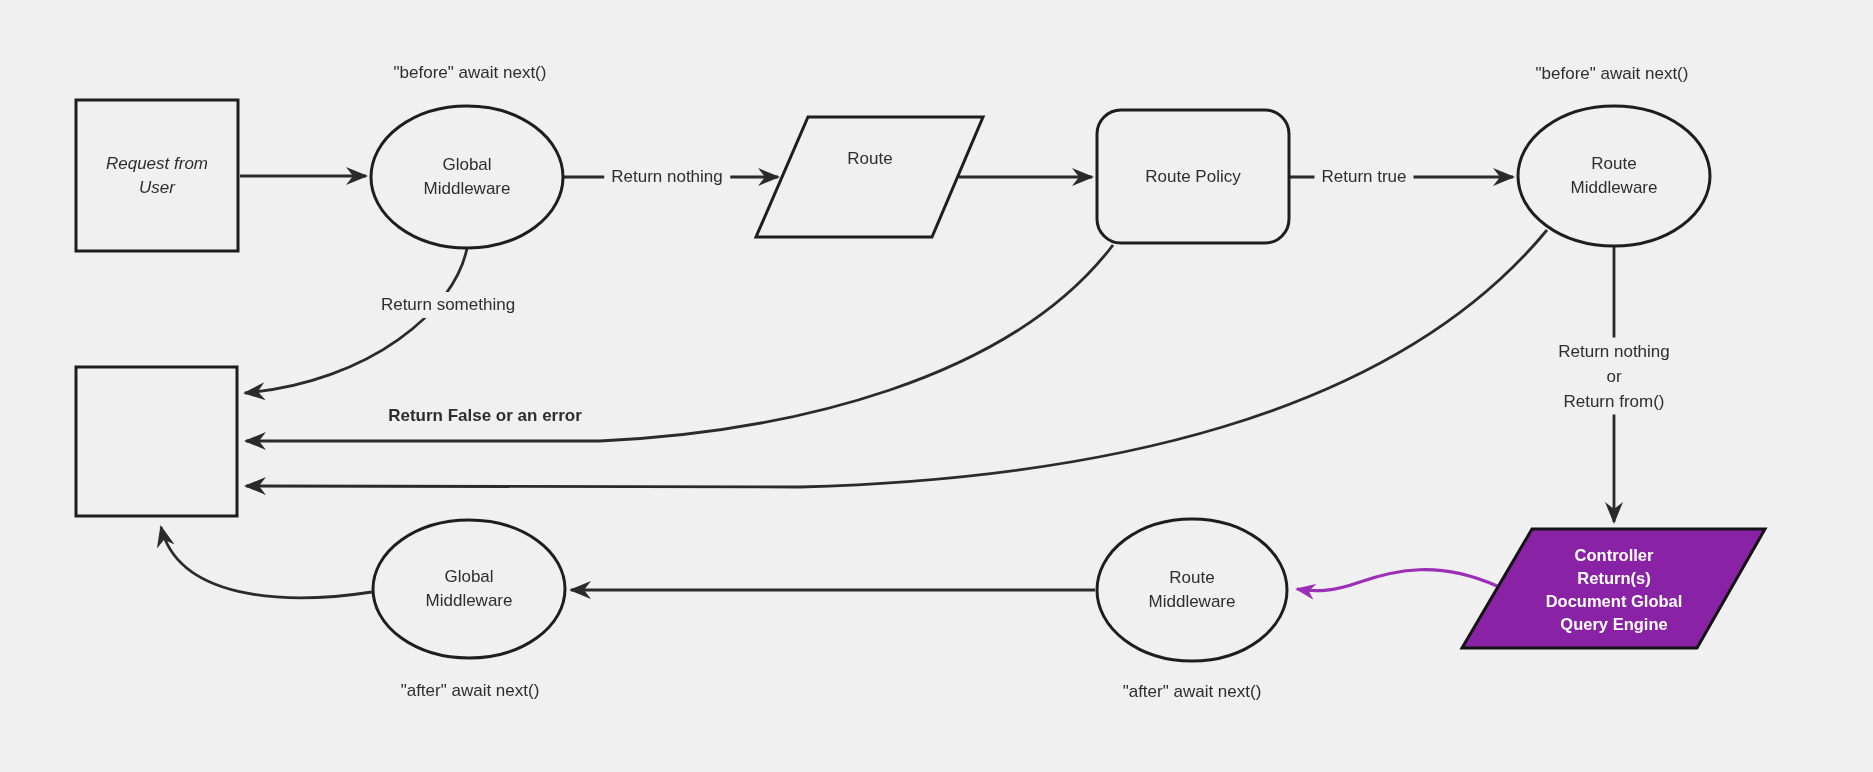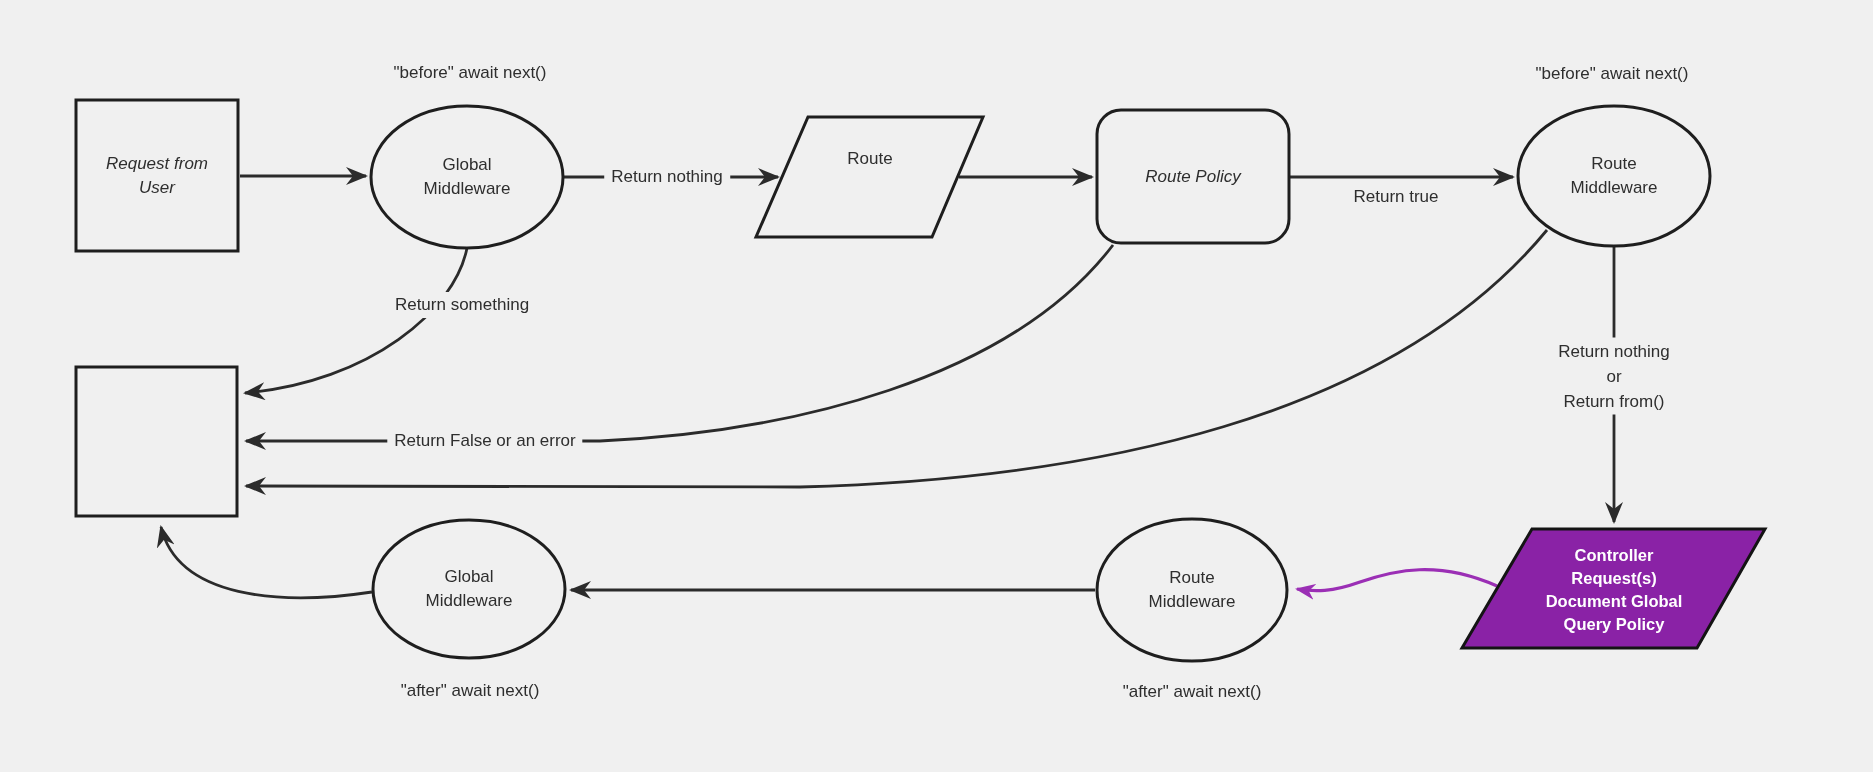--- a/index.html
+++ b/index.html
@@ -67,41 +67,41 @@
     <ellipse class="node-shape" cx="1614" cy="176" rx="96" ry="70"></ellipse>
     <rect class="node-shape" x="76" y="367" width="161" height="149"></rect>
     <polygon class="purple-shape" points="1532,529 1765,529 1697,648 1462,648"></polygon>
     <ellipse class="node-shape" cx="1192" cy="590" rx="95" ry="71"></ellipse>
     <ellipse class="node-shape" cx="469" cy="589" rx="96" ry="69"></ellipse>
   </svg>
 
   <div class="lbl node-lbl" style="left:157px;top:176px;width:130px;font-style:italic;">Request from User</div>
   <div class="lbl node-lbl" style="left:467px;top:177px;width:120px;">Global Middleware</div>
   <div class="lbl node-lbl" style="left:870px;top:159px;width:120px;">Route</div>
-  <div class="lbl node-lbl" style="left:1193px;top:177px;width:150px;font-style:italic;">Route Policy</div>
+  <div class="lbl node-lbl" style="left:1193px;top:177px;width:150px;">Route Policy</div>
   <div class="lbl node-lbl" style="left:1614px;top:176px;width:120px;">Route Middleware</div>
   <div class="lbl node-lbl" style="left:469px;top:589px;width:120px;">Global Middleware</div>
   <div class="lbl node-lbl" style="left:1192px;top:590px;width:120px;">Route Middleware</div>
 
   <div class="lbl controller-lbl" style="left:1614px;top:590px;">
     <span>Controller</span>
-    <span>Request(s)</span>
+    <span>Return(s)</span>
     <span>Document Global</span>
-    <span>Query Policy</span>
+    <span>Query Engine</span>
   </div>
 
   <div class="lbl" style="left:470px;top:73px;">"before" await next()</div>
   <div class="lbl" style="left:1612px;top:74px;">"before" await next()</div>
   <div class="lbl" style="left:470px;top:691px;">"after" await next()</div>
   <div class="lbl" style="left:1192px;top:692px;">"after" await next()</div>
 
   <div class="lbl edge-lbl" style="left:667px;top:177px;">Return nothing</div>
-  <div class="lbl edge-lbl" style="left:1396px;top:177px;margin-top:20px;">Return true</div>
-  <div class="lbl edge-lbl" style="left:462px;top:305px;">Return something</div>
-  <div class="lbl edge-lbl" style="left:485px;top:441px;">Return False or an error</div>
+  <div class="lbl edge-lbl" style="left:1364px;top:177px;">Return true</div>
+  <div class="lbl edge-lbl" style="left:448px;top:305px;">Return something</div>
+  <div class="lbl edge-lbl" style="left:485px;top:416px;font-weight:bold;">Return False or an error</div>
 
   <div class="lbl edge-lbl stack" style="left:1614px;top:376px;">
     <span>Return nothing</span>
     <span>or</span>
     <span>Return from()</span>
   </div>
 
 </div>
 
 </body></html>

